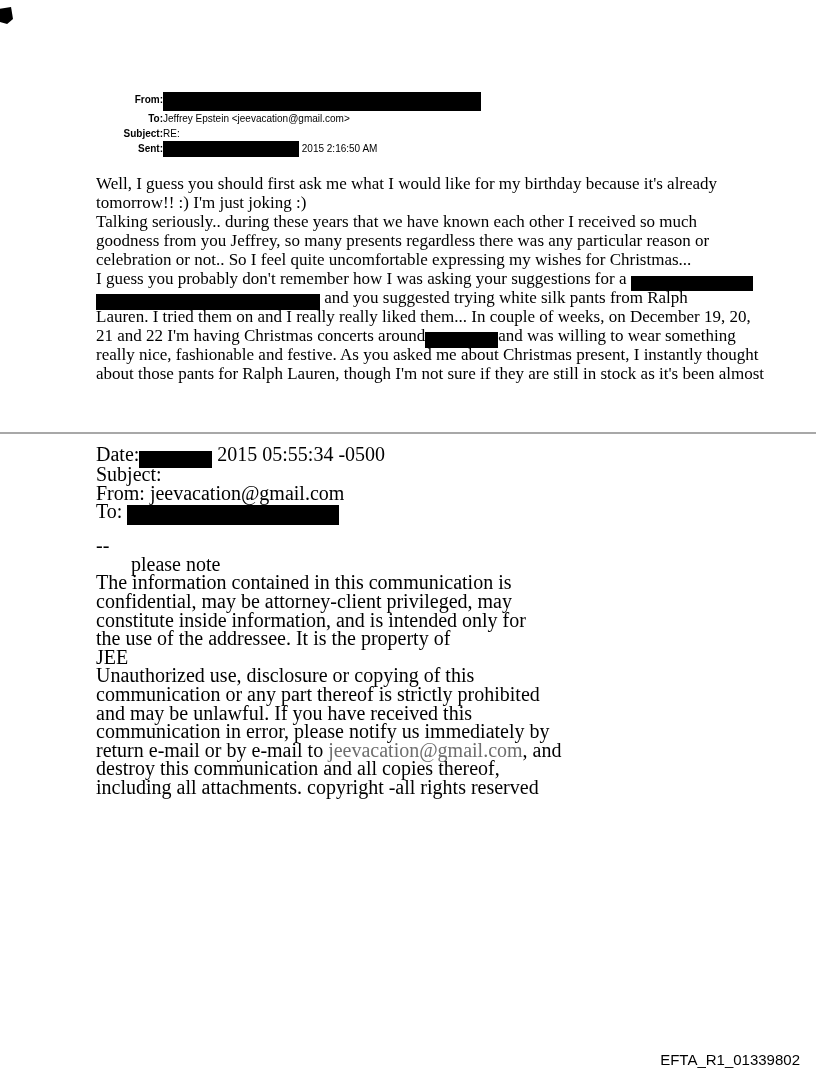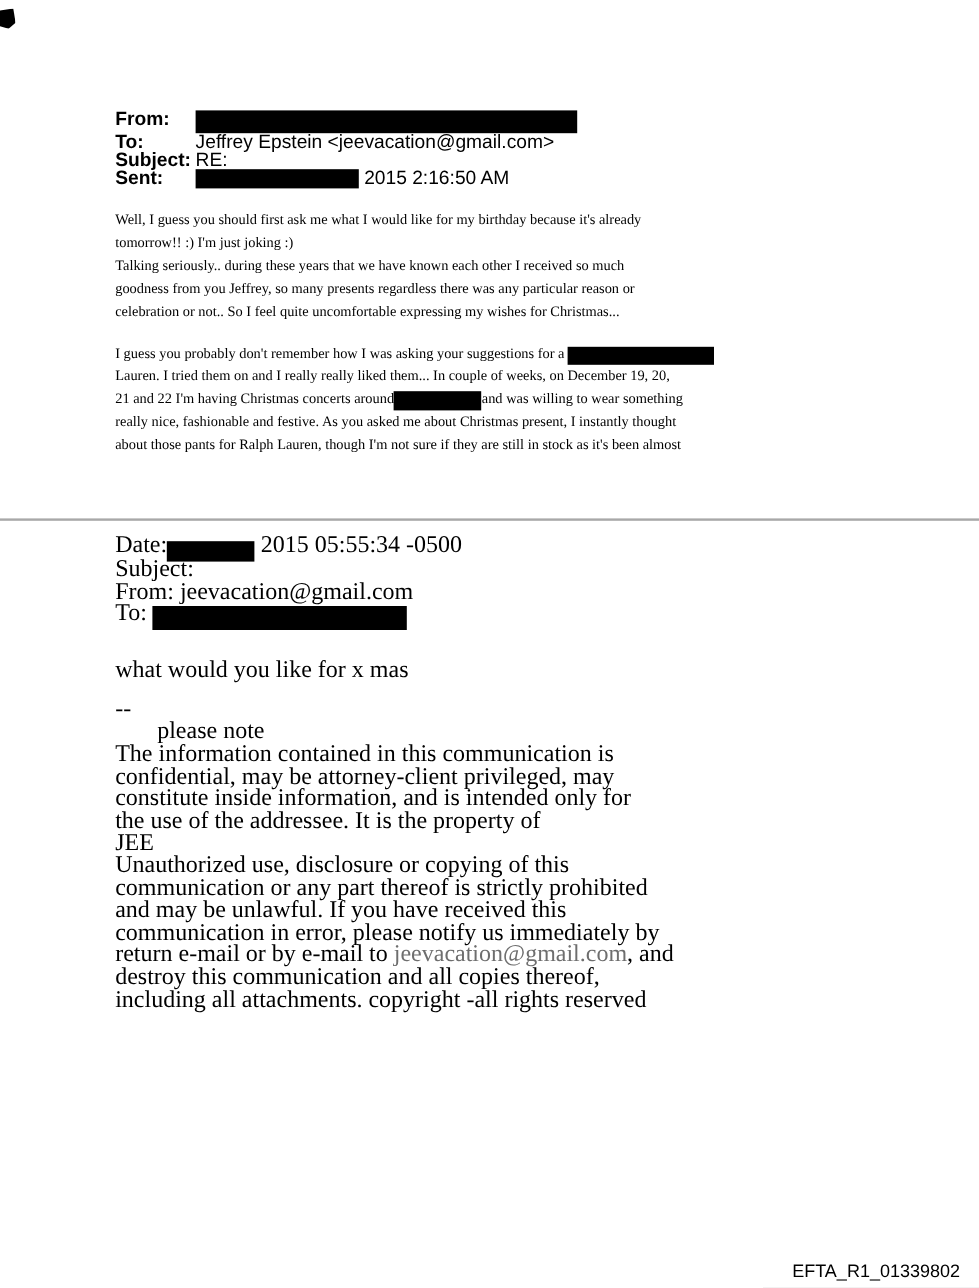--- a/index.html
+++ b/index.html
@@ -16,33 +16,34 @@
     position: absolute;
     top: 7px; left: 0;
     width: 13px; height: 17px;
     background: #000;
     clip-path: polygon(0 10%, 85% 0, 100% 70%, 55% 100%, 0 88%);
   }
   .email-header {
     position: absolute;
     top: 92px; left: 96px;
     font-family: "Liberation Sans", sans-serif;
-    font-size: 16px;
+    font-size: 10px;
+    text-align: right;
   }
   .hrow { display: flex; align-items: flex-start; line-height: 15px; }
   .hlabel { width: 67px; font-weight: bold; flex: 0 0 67px; }
   .hvalue { white-space: pre-wrap; }
   .body-text {
     position: absolute;
     top: 174px; left: 96px; right: 40px;
     font-family: "Liberation Serif", serif;
-    font-size: 12px;
+    font-size: 17px;
     line-height: 19px;
   }
-  .para2 { margin-top: 16px; }
+  .para2 { }
   .line { white-space: pre-wrap; }
   .redact {
     display: inline-block;
     background: var(--redaction, #000000);
     vertical-align: text-bottom;
     margin-bottom: -3px;
   }
   .hrow .redact { vertical-align: middle; margin-bottom: 0; }
   .divider {
     position: absolute;
@@ -100,37 +101,37 @@
   <div class="body-text">
     <div class="para1">
         <div class="line">Well, I guess you should first ask me what I would like for my birthday because it's already</div>
         <div class="line">tomorrow!! :) I'm just joking :)</div>
         <div class="line">Talking seriously.. during these years that we have known each other I received so much</div>
         <div class="line">goodness from you Jeffrey, so many presents regardless there was any particular reason or</div>
         <div class="line">celebration or not.. So I feel quite uncomfortable expressing my wishes for Christmas...</div>
       </div>
     <div class="para2">
         <div class="line">I guess you probably don't remember how I was asking your suggestions for a <span class="redact" style="width: 122px; height: 15px;"></span></div>
+        <div class="line"><span class="redact" style="width: 224px; height: 16px;"></span> and you suggested trying white silk pants from Ralph</div>
         <div class="line">Lauren. I tried them on and I really really liked them... In couple of weeks, on December 19, 20,</div>
         <div class="line">21 and 22 I'm having Christmas concerts around<span class="redact" style="width: 73px; height: 16px;"></span>and was willing to wear something</div>
         <div class="line">really nice, fashionable and festive. As you asked me about Christmas present, I instantly thought</div>
         <div class="line">about those pants for Ralph Lauren, though I'm not sure if they are still in stock as it's been almost</div>
       </div>
   </div>
 
   <div class="divider"></div>
 
   <div class="quoted">
     <div class="qheader">
         <div class="line">Date:<span class="redact" style="width: 73px; height: 17px;"></span> 2015 05:55:34 -0500</div>
         <div class="line">Subject:</div>
         <div class="line">From: jeevacation@gmail.com</div>
         <div class="line">To: <span class="redact" style="width: 212px; height: 20px;"></span></div>
       </div>
-    <div class="qbody">what would you like for x mas</div>
     <div class="sig">
       <div class="sig-delim">--</div>
       <div class="sig-note">please note</div>
       <div class="disclaimer">
           <div class="line">The information contained in this communication is</div>
           <div class="line">confidential, may be attorney-client privileged, may</div>
           <div class="line">constitute inside information, and is intended only for</div>
           <div class="line">the use of the addressee. It is the property of</div>
           <div class="line">JEE</div>
           <div class="line">Unauthorized use, disclosure or copying of this</div>

